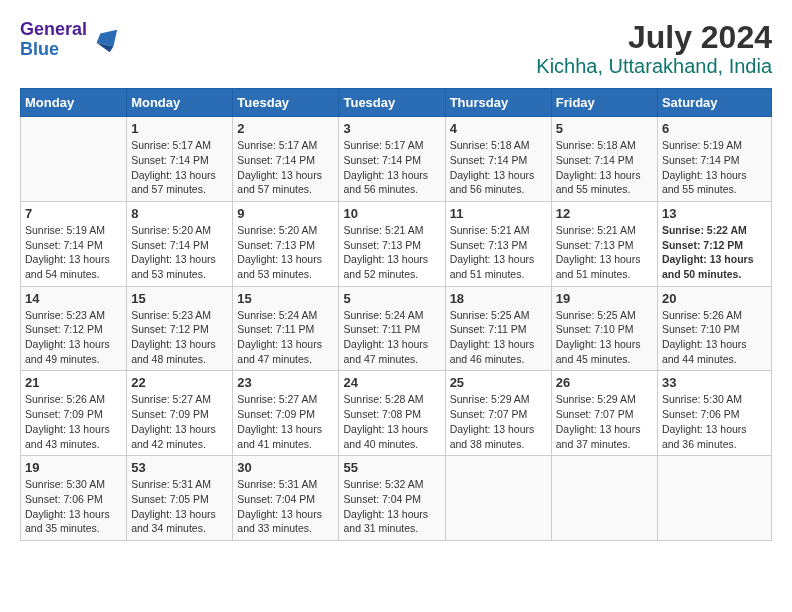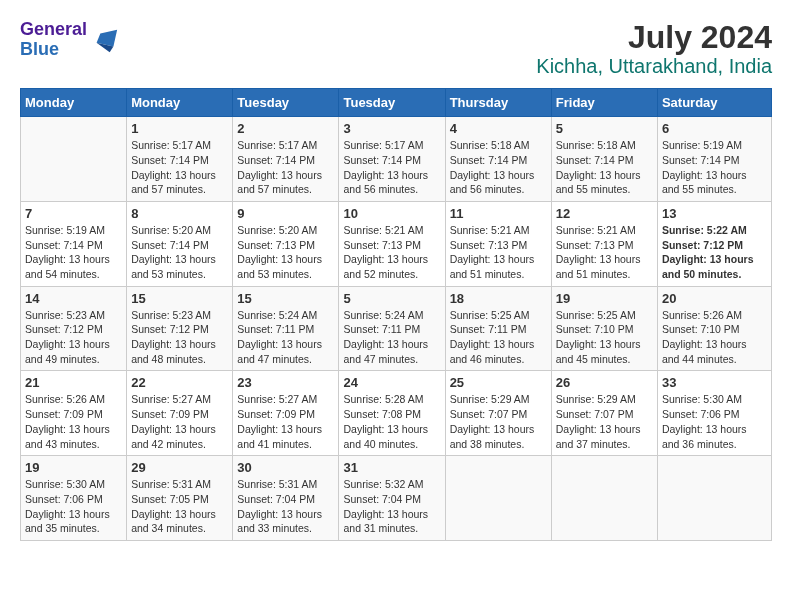--- a/index.html
+++ b/index.html
@@ -321,35 +321,35 @@
       </tr>
       <tr>
         <td>
           <span class="day-number">19</span>
           <div class="day-info" style="white-space: pre-line;">Sunrise: 5:30 AM
 Sunset: 7:06 PM
 Daylight: 13 hours
 and 35 minutes.</div>
         </td>
         <td>
-          <span class="day-number">29</span>
+          <span class="day-number">53</span>
           <div class="day-info" style="white-space: pre-line;">Sunrise: 5:31 AM
 Sunset: 7:05 PM
 Daylight: 13 hours
 and 34 minutes.</div>
         </td>
         <td>
           <span class="day-number">30</span>
           <div class="day-info" style="white-space: pre-line;">Sunrise: 5:31 AM
 Sunset: 7:04 PM
 Daylight: 13 hours
 and 33 minutes.</div>
         </td>
         <td>
-          <span class="day-number">31</span>
+          <span class="day-number">55</span>
           <div class="day-info" style="white-space: pre-line;">Sunrise: 5:32 AM
 Sunset: 7:04 PM
 Daylight: 13 hours
 and 31 minutes.</div>
         </td>
         <td class="empty-cell"></td>
         <td class="empty-cell"></td>
         <td class="empty-cell"></td>
       </tr>
     </tbody>

